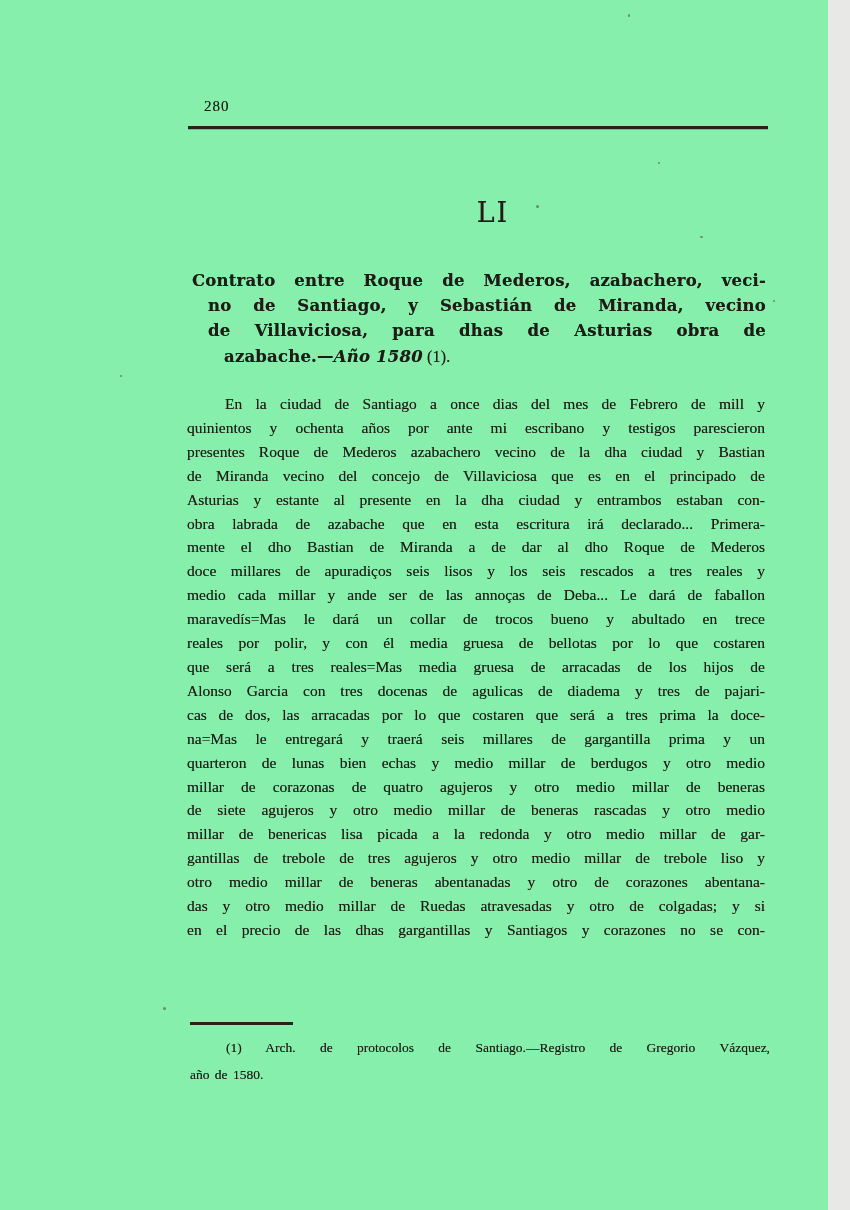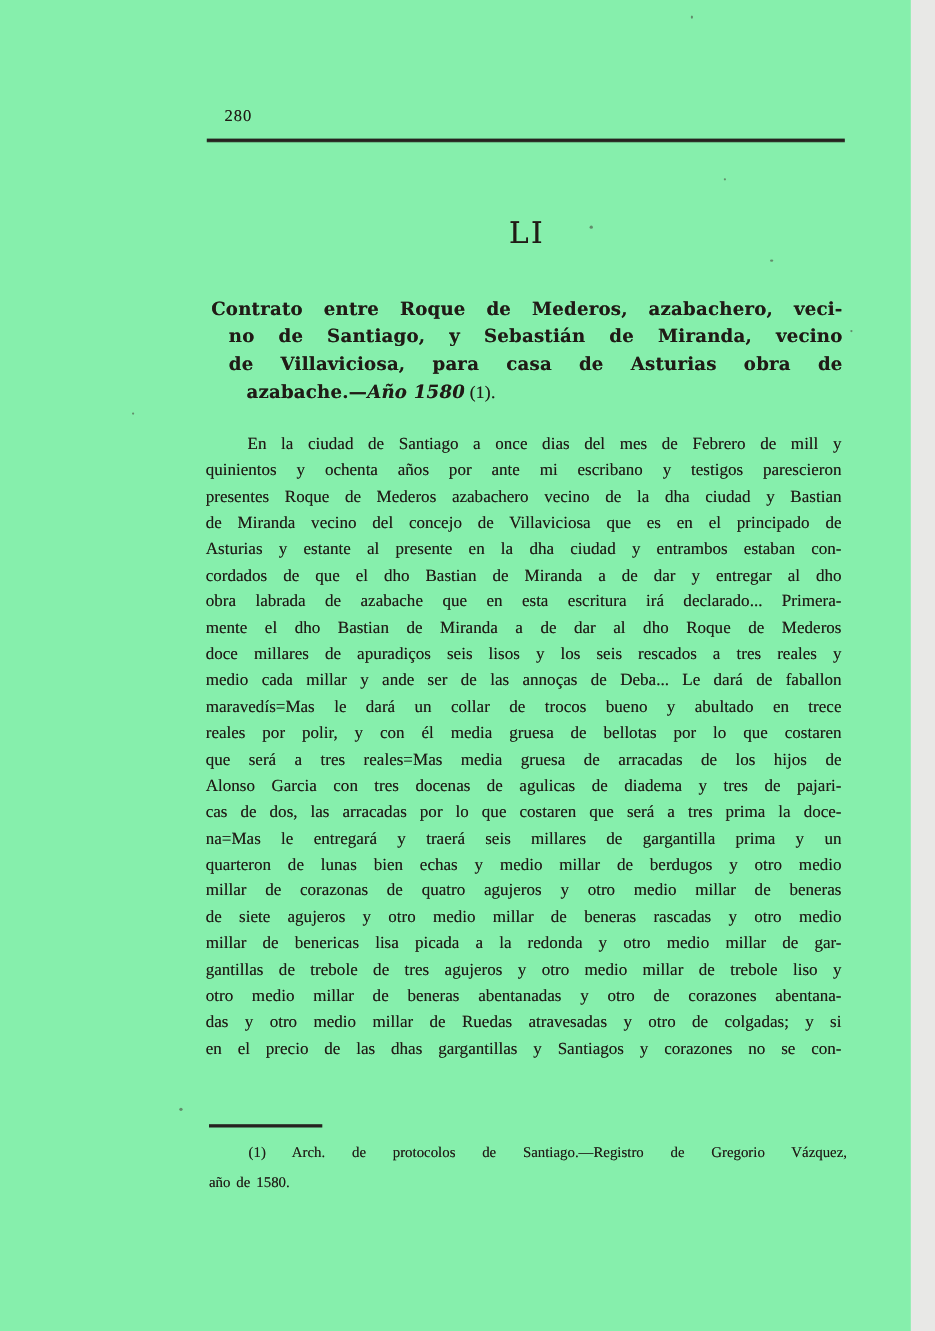--- a/index.html
+++ b/index.html
@@ -26,21 +26,21 @@
     font-weight: bold;
   }
   .header-rule {
     position: absolute; left: 188px; top: 126px; width: 580px; height: 3px;
     background: #262220;
     box-shadow: 0 1px 0 rgba(38,34,32,0.25);
   }
 
   
   .section-number {
-    position: absolute; left: 190px; top: 197px; width: 578px;
+    position: absolute; left: 204px; top: 197px; width: 578px;
     text-align: center;
     font-family: "DejaVu Serif", serif;
     font-size: 27px; letter-spacing: 2px;
   }
 
   
   .heading {
     position: absolute; left: 192px; top: 268px; width: 574px;
     font-family: "DejaVu Serif", serif;
     font-weight: bold;
@@ -98,34 +98,33 @@
 
   <div class="page-number txt">280</div>
   <div class="header-rule"></div>
 
   <div class="section-number txt">LI</div>
 
   <div class="heading txt">
     <div>
         <div class="heading-line">Contrato entre Roque de Mederos, azabachero, veci-</div>
         <div class="heading-line">no de Santiago, y Sebastián de Miranda, vecino</div>
-        <div class="heading-line">de Villaviciosa, para casa de Asturias obra de</div>
+        <div class="heading-line">de Villaviciosa, para dhas de Asturias obra de</div>
       </div>
     <div class="heading-last-line">
       <span class="bold">azabache.—</span><span class="italic">Año 1580</span><span class="suffix"> (1).</span>
     </div>
   </div>
 
   <div class="body-text txt">
       <div class="body-line">En la ciudad de Santiago a once dias del mes de Febrero de mill y</div>
       <div class="body-line">quinientos y ochenta años por ante mi escribano y testigos parescieron</div>
       <div class="body-line">presentes Roque de Mederos azabachero vecino de la dha ciudad y Bastian</div>
       <div class="body-line">de Miranda vecino del concejo de Villaviciosa que es en el principado de</div>
       <div class="body-line">Asturias y estante al presente en la dha ciudad y entrambos estaban con-</div>
-      <div class="body-line">cordados de que el dho Bastian de Miranda a de dar y entregar al dho</div>
       <div class="body-line">obra labrada de azabache que en esta escritura irá declarado... Primera-</div>
       <div class="body-line">mente el dho Bastian de Miranda a de dar al dho Roque de Mederos</div>
       <div class="body-line">doce millares de apuradiços seis lisos y los seis rescados a tres reales y</div>
       <div class="body-line">medio cada millar y ande ser de las annoças de Deba... Le dará de faballon</div>
       <div class="body-line">maravedís=Mas le dará un collar de trocos bueno y abultado en trece</div>
       <div class="body-line">reales por polir, y con él media gruesa de bellotas por lo que costaren</div>
       <div class="body-line">que será a tres reales=Mas media gruesa de arracadas de los hijos de</div>
       <div class="body-line">Alonso Garcia con tres docenas de agulicas de diadema y tres de pajari-</div>
       <div class="body-line">cas de dos, las arracadas por lo que costaren que será a tres prima la doce-</div>
       <div class="body-line">na=Mas le entregará y traerá seis millares de gargantilla prima y un</div>

